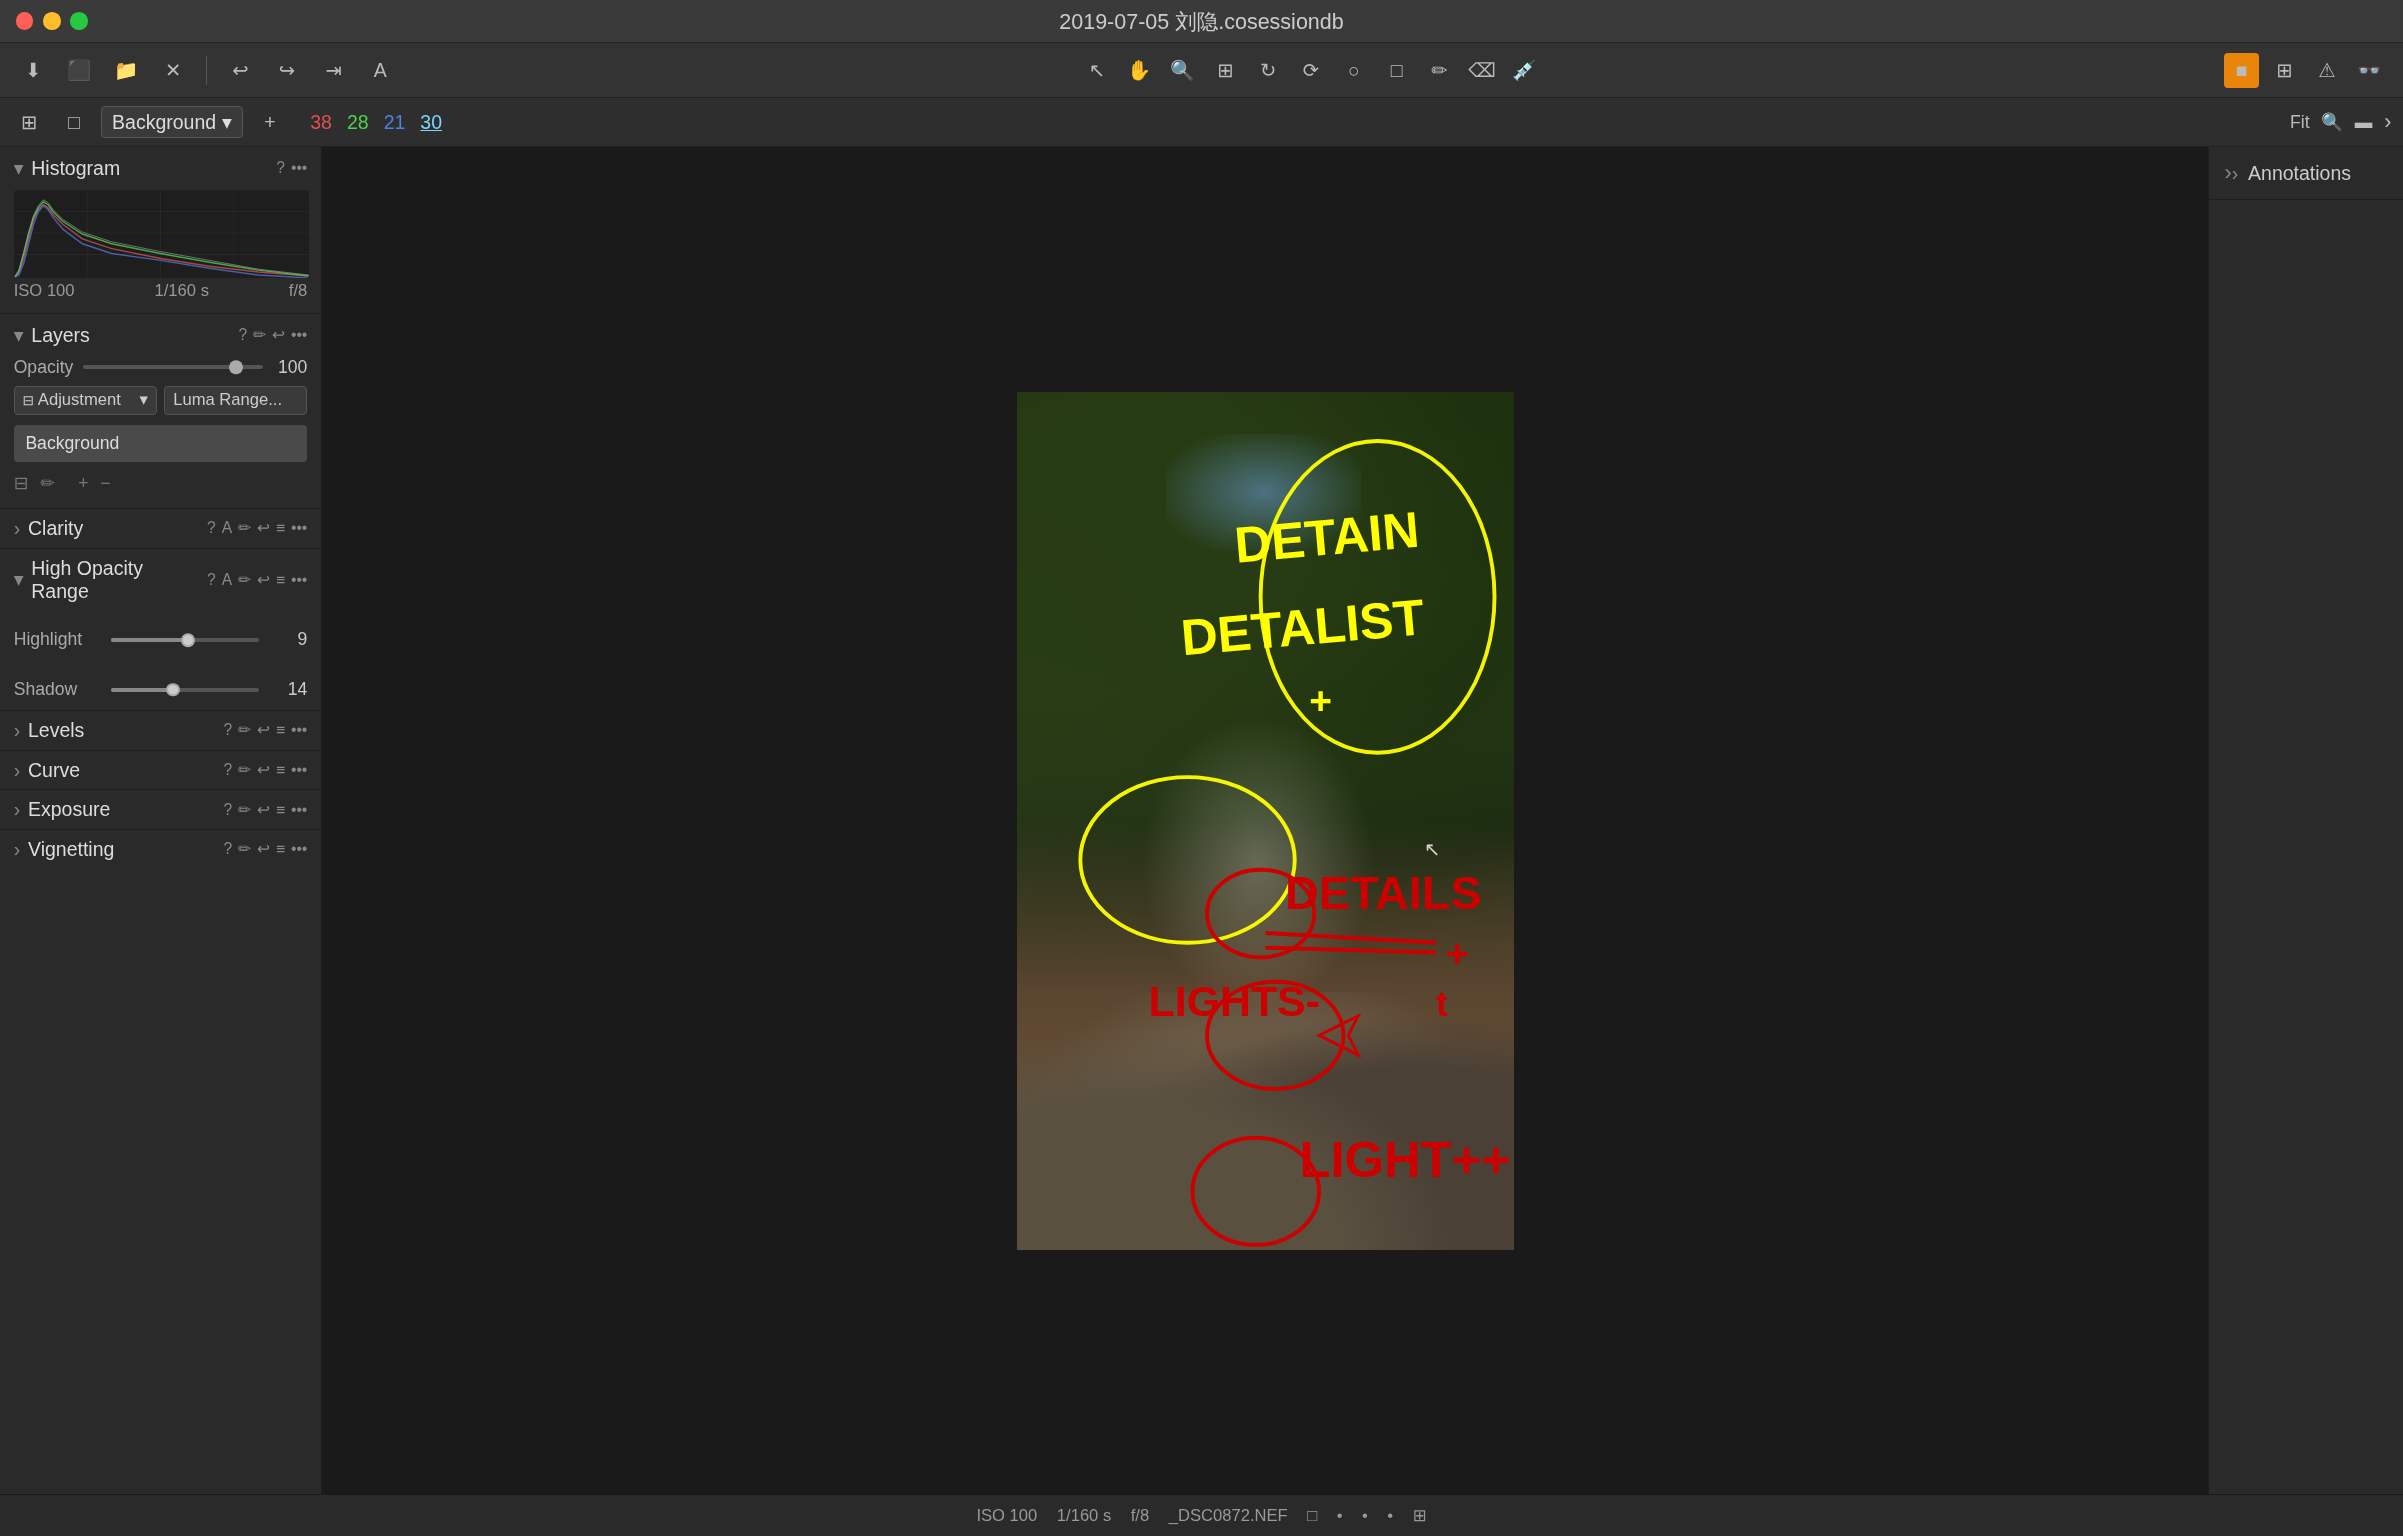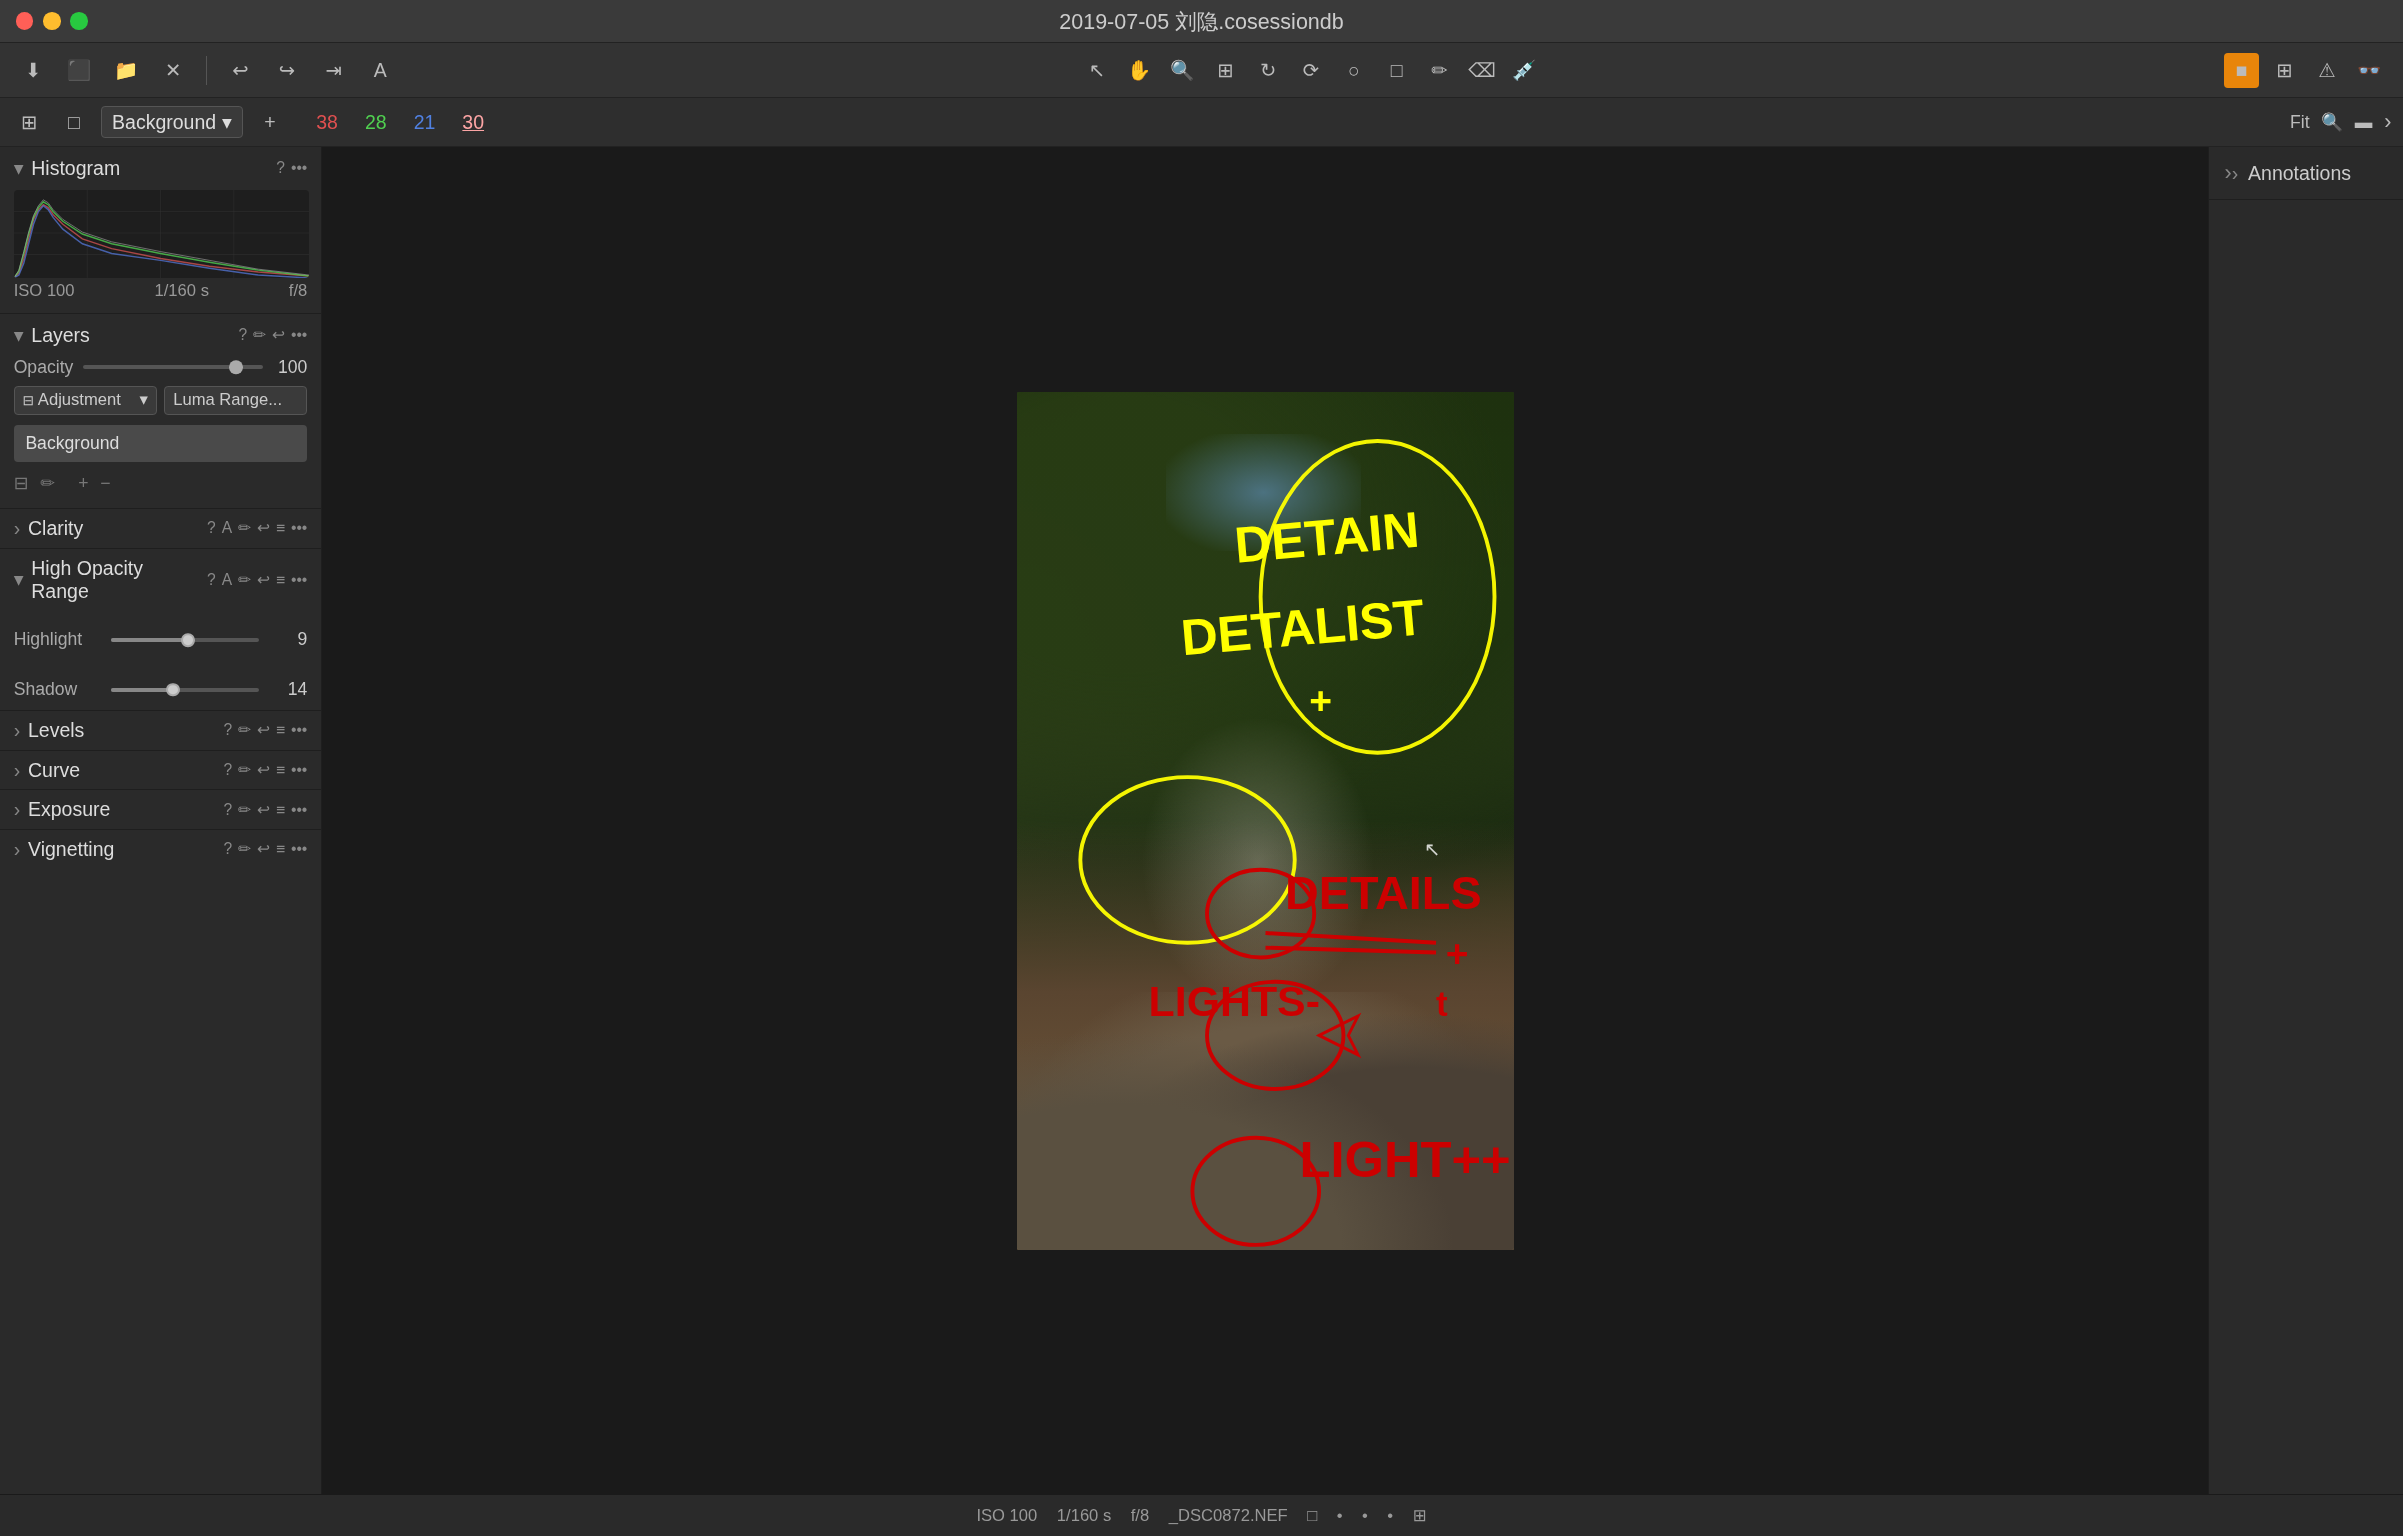--- a/index.html
+++ b/index.html
@@ -95,28 +95,28 @@
       color: #ddd;
       font-size: 19.5px;
       padding: 3.9px 9.8px;
       display: flex;
       align-items: center;
       gap: 5.9px;
       cursor: pointer;
     }
     .layer-nums {
       display: flex;
-      gap: 27px;
-      margin-left: 19px;
+      gap: 15px;
+      margin-left: 13px;
       font-size: 19.5px;
     }
     .num-red { color: #e05050; }
     .num-green { color: #50d050; }
     .num-blue { color: #5080e0; }
-    .num-white { color: #fca5a5; text-decoration: underline; }
+    .num-white { color: #7dd3fc; text-decoration: underline; }
     .second-toolbar-right {
       margin-left: auto;
       display: flex;
       align-items: center;
       gap: 11.7px;
       color: #bbb;
       font-size: 17.6px;
       justify-content: space-between;
     }
 

